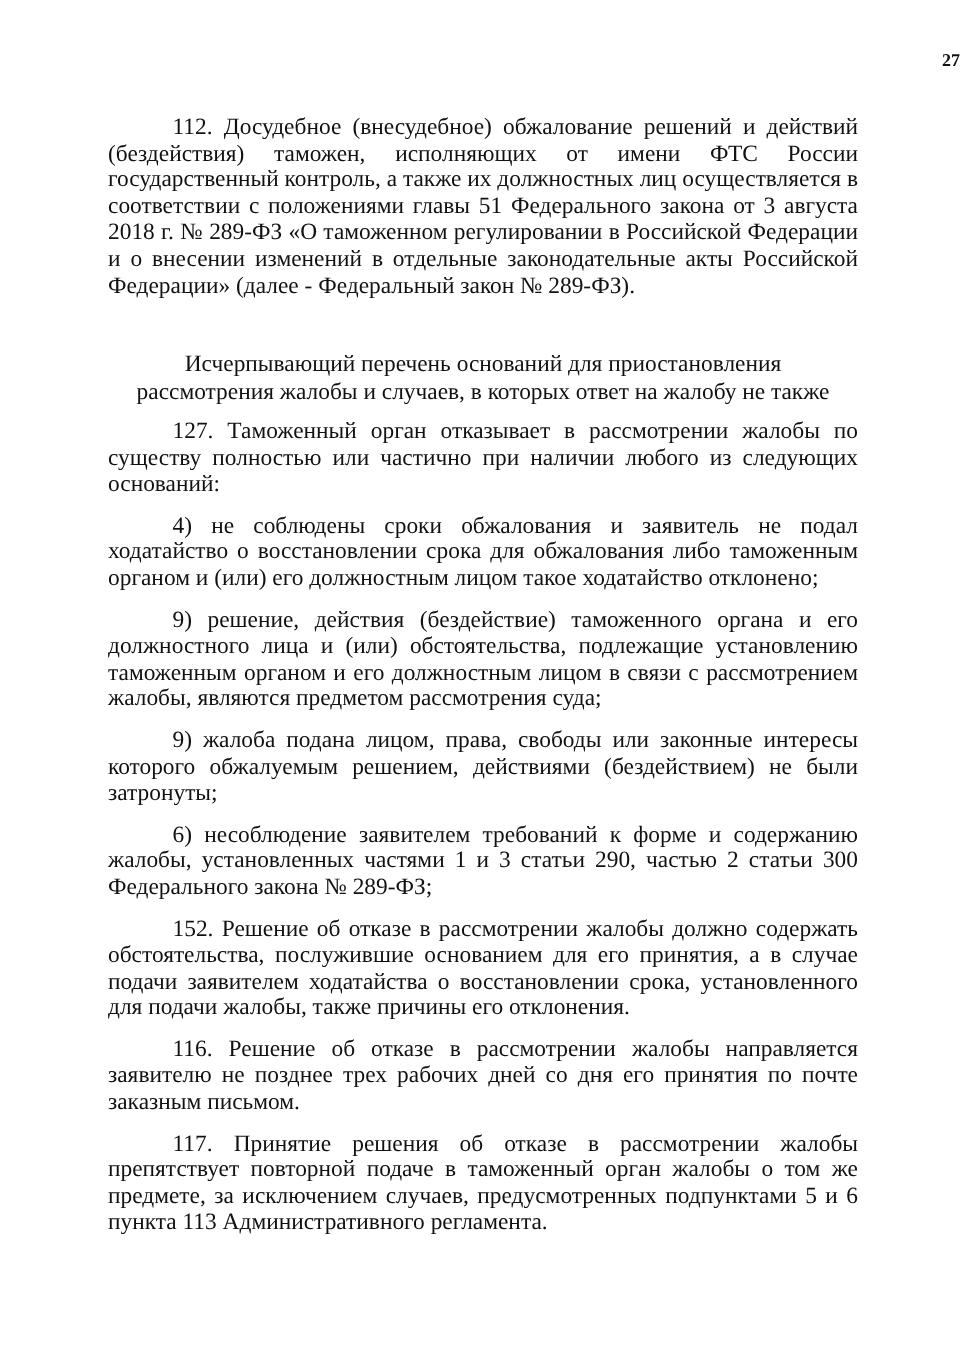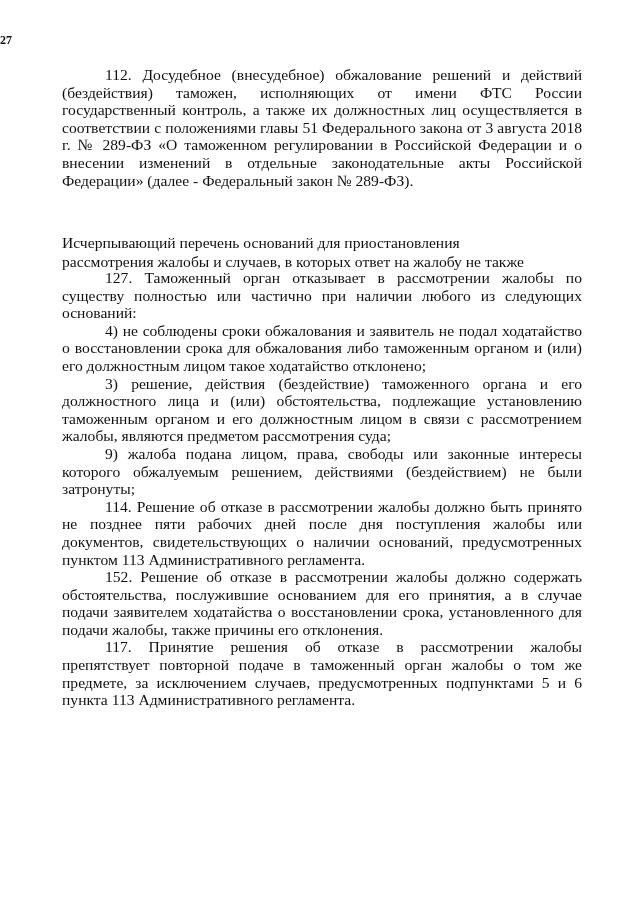--- a/index.html
+++ b/index.html
@@ -4,30 +4,30 @@
   <style>
     html, body { margin: 0; padding: 0; background: #ffffff; }
     body { width: 640px; height: 905px; position: relative; overflow: hidden; }
     .page {
       position: absolute; left: 0; top: 0; width: 640px; height: 905px;
       background: #ffffff; color: #111111;
       font-family: "Liberation Serif", serif;
     }
     .page-number {
       position: absolute; top: 33px; left: 0; width: 640px;
-      text-align: left; font-size: 12px; font-weight: bold;
+      text-align: right; font-size: 12px; font-weight: bold;
     }
     .body-text {
       position: absolute; left: 62px; width: 520px;
       font-size: 15.6px; line-height: 17.6px;
     }
-    .para { margin: 0; text-align: justify; text-indent: 43px; }
+    .para { margin: 10px; text-align: justify; text-indent: 43px; }
     .heading {
       position: absolute; left: 62px; width: 520px; top: 233px;
-      text-align: left; font-size: 15.6px; line-height: 19px;
+      text-align: center; font-size: 15.6px; line-height: 19px;
     }
     .heading div { margin: 0; }
     #p112 { top: 66px; }
     #main { top: 269px; }
   </style>
 </head>
 <body>
 
 <div class="page">
   <div class="page-number">27</div>
@@ -37,19 +37,20 @@
   </div>
 
   <div class="heading">
     <div>Исчерпывающий перечень оснований для приостановления</div>
     <div>рассмотрения жалобы и случаев, в которых ответ на жалобу не также</div>
   </div>
 
   <div class="body-text" id="main">
     <p class="para">127. Таможенный орган отказывает в рассмотрении жалобы по существу полностью или частично при наличии любого из следующих оснований:</p>
     <p class="para">4) не соблюдены сроки обжалования и заявитель не подал ходатайство о восстановлении срока для обжалования либо таможенным органом и (или) его должностным лицом такое ходатайство отклонено;</p>
-    <p class="para">3) решение, действия (бездействие) таможенного органа и его должностного лица и (или) обстоятельства, подлежащие установлению таможенным органом и его должностным лицом в связи с рассмотрением жалобы, являются предметом рассмотрения суда;</p>
+    <p class="para">9) решение, действия (бездействие) таможенного органа и его должностного лица и (или) обстоятельства, подлежащие установлению таможенным органом и его должностным лицом в связи с рассмотрением жалобы, являются предметом рассмотрения суда;</p>
     <p class="para">9) жалоба подана лицом, права, свободы или законные интересы которого обжалуемым решением, действиями (бездействием) не были затронуты;</p>
-    <p class="para">114. Решение об отказе в рассмотрении жалобы должно быть принято не позднее пяти рабочих дней после дня поступления жалобы или документов, свидетельствующих о наличии оснований, предусмотренных пунктом 113 Административного регламента.</p>
+    <p class="para">6) несоблюдение заявителем требований к форме и содержанию жалобы, установленных частями 1 и 3 статьи 290, частью 2 статьи 300 Федерального закона № 289-ФЗ;</p>
     <p class="para">152. Решение об отказе в рассмотрении жалобы должно содержать обстоятельства, послужившие основанием для его принятия, а в случае подачи заявителем ходатайства о восстановлении срока, установленного для подачи жалобы, также причины его отклонения.</p>
+    <p class="para">116. Решение об отказе в рассмотрении жалобы направляется заявителю не позднее трех рабочих дней со дня его принятия по почте заказным письмом.</p>
     <p class="para">117. Принятие решения об отказе в рассмотрении жалобы препятствует повторной подаче в таможенный орган жалобы о том же предмете, за исключением случаев, предусмотренных подпунктами 5 и 6 пункта 113 Административного регламента.</p>
   </div>
 </div>
 
 </body></html>

